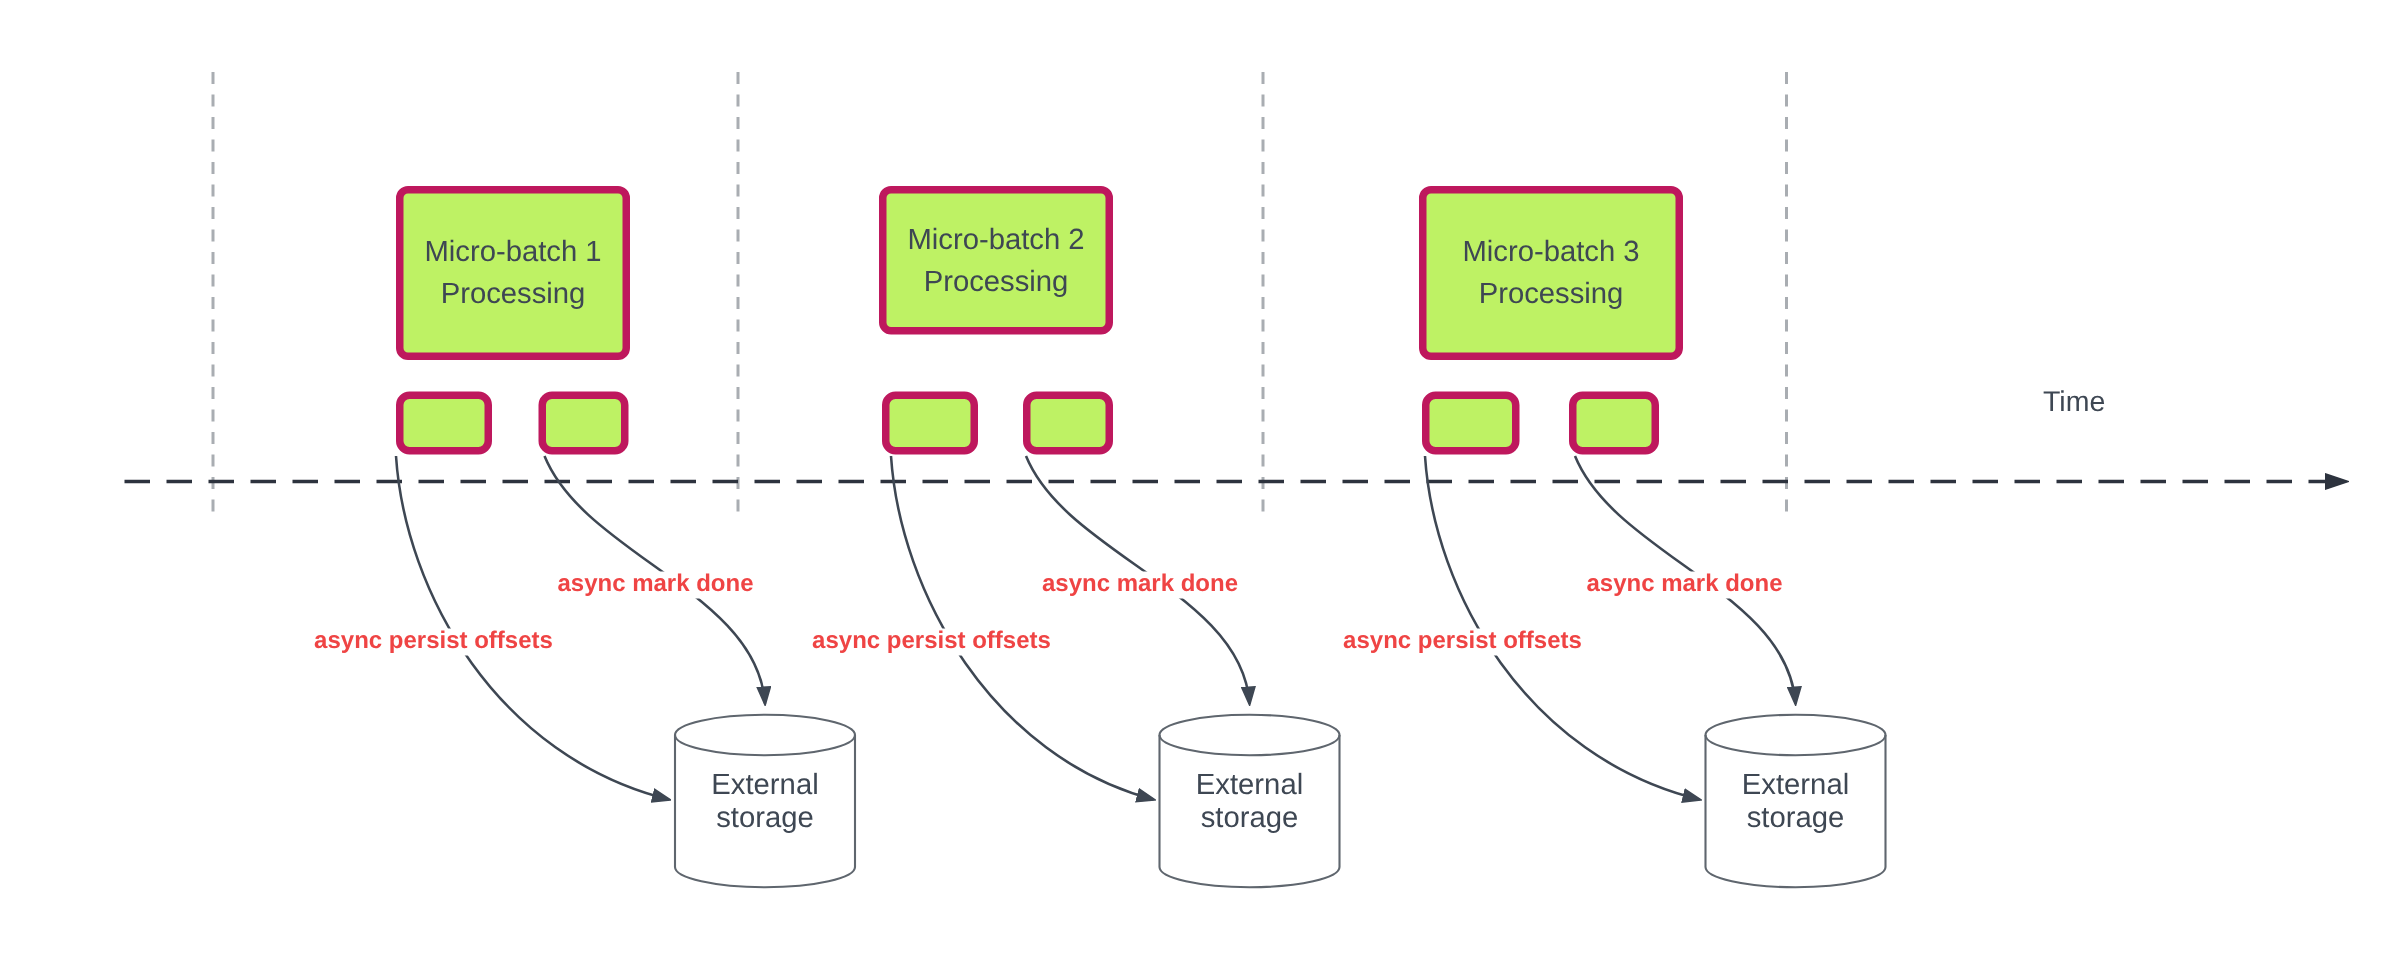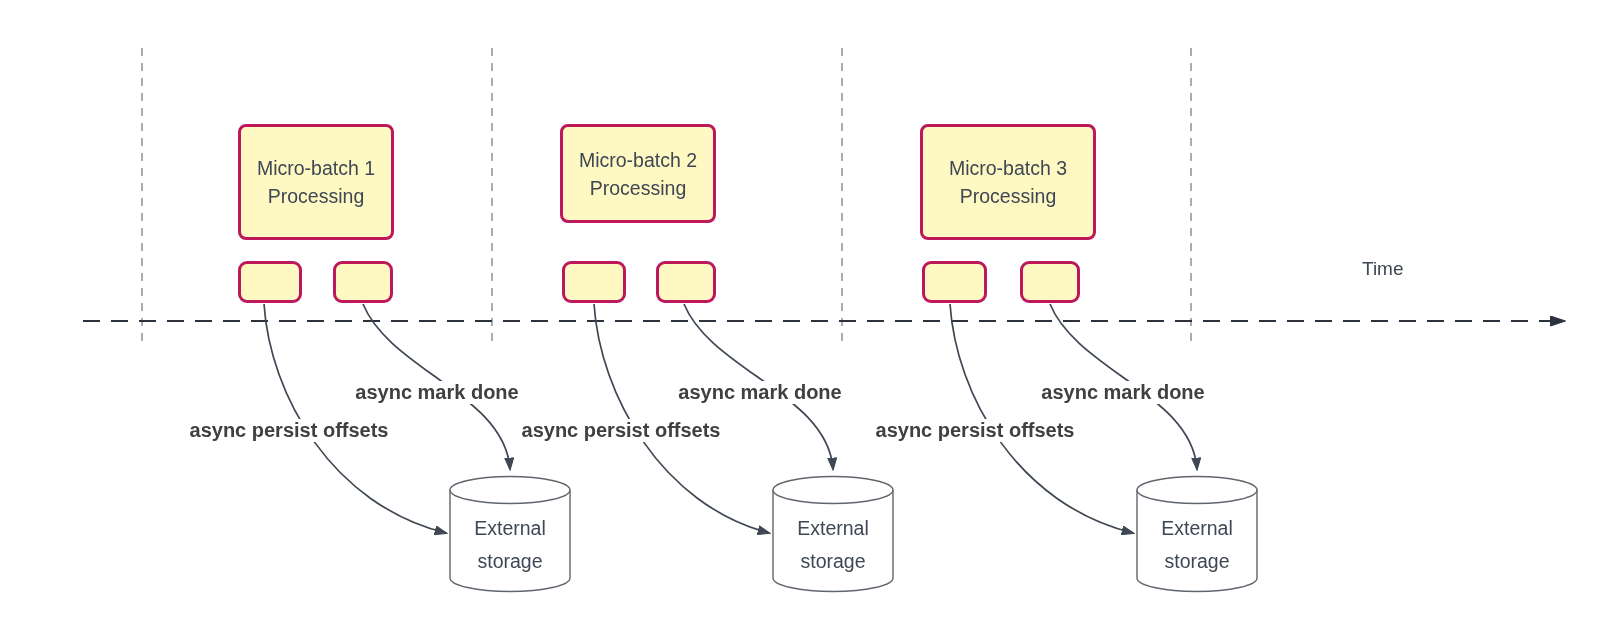--- a/index.html
+++ b/index.html
@@ -44,55 +44,56 @@
     stroke-width: 1.4;
   }
   .cylrim {
     fill: none;
     stroke: #5f666e;
     stroke-width: 1.4;
   }
   .node {
     position: absolute;
     box-sizing: border-box;
-    background: #fef9c3;
-    border: 3px solid #be185d;
+    background: #bef264;
+    border: 5px solid #be185d;
     border-radius: 8px;
     z-index: 2;
+    margin-left: 26px;
   }
   .proc-box {
     display: flex;
     align-items: center;
     justify-content: center;
     text-align: center;
     font-size: 19.5px;
     line-height: 28px;
     color: #3e4753;
     white-space: pre-line;
   }
   .mini-box {
     border-radius: 9px;
   }
   .edge-label {
     position: absolute;
     transform: translateX(-50%);
     background: #ffffff;
     padding: 0 3px;
-    font-size: 20px;
+    font-size: 16px;
     font-weight: bold;
-    color: #404040;
+    color: #ef4444;
     white-space: nowrap;
     z-index: 3;
   }
   .storage-label {
     position: absolute;
     transform: translateX(-50%);
     text-align: center;
     font-size: 19.5px;
-    line-height: 33px;
+    line-height: 22px;
     color: #3e4753;
     white-space: pre-line;
     z-index: 3;
   }
   .time-label {
     position: absolute;
     font-size: 19px;
     color: #3e4753;
     white-space: nowrap;
     z-index: 3;

